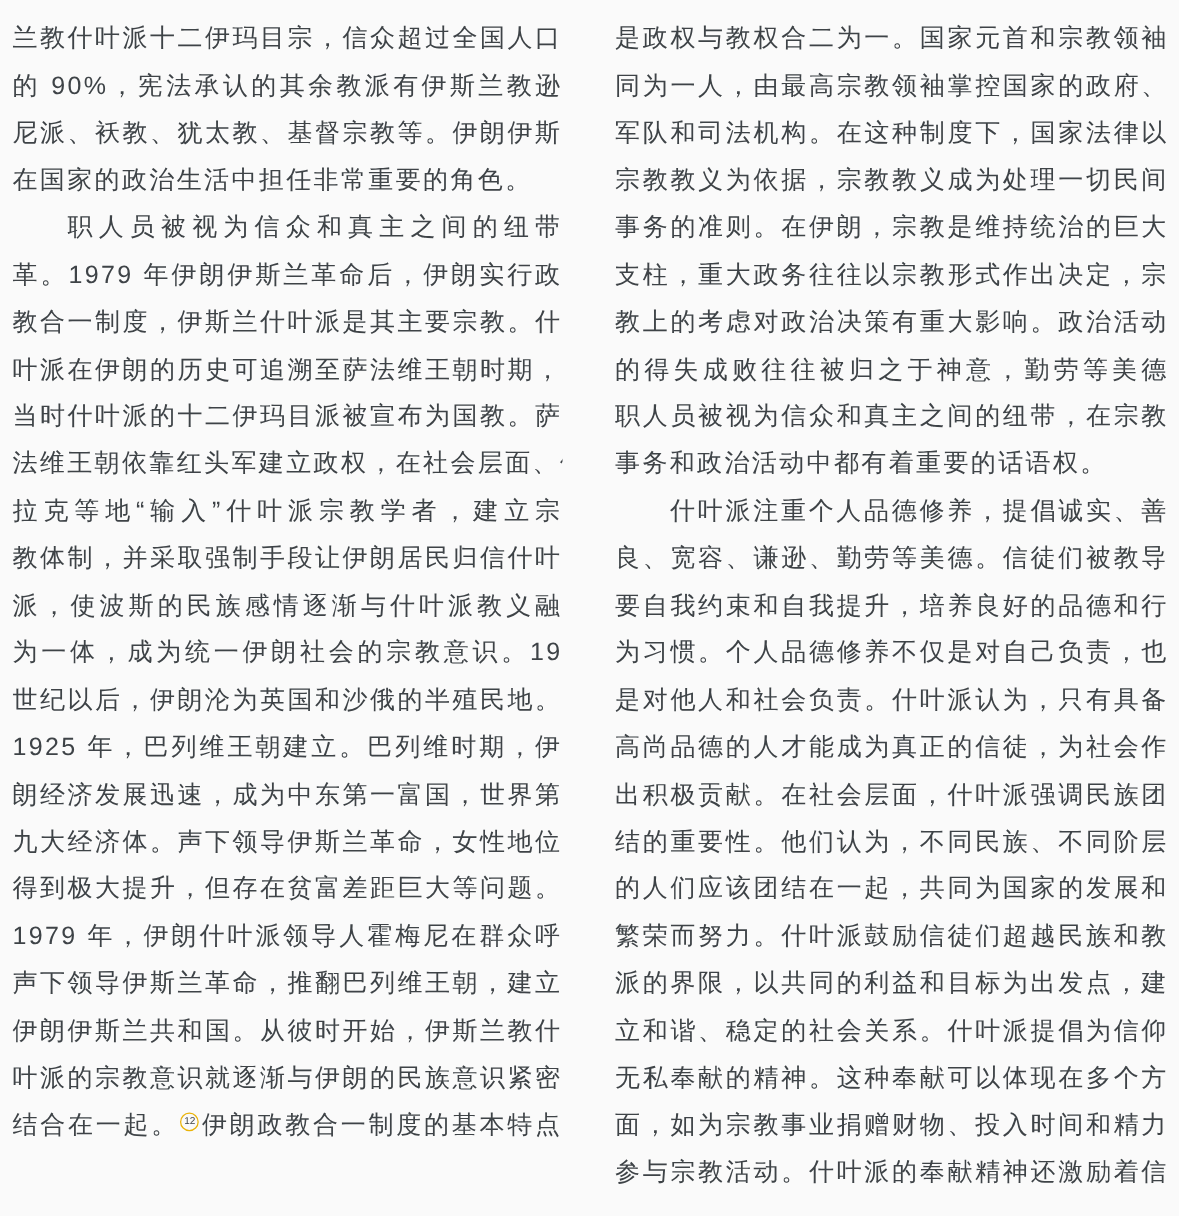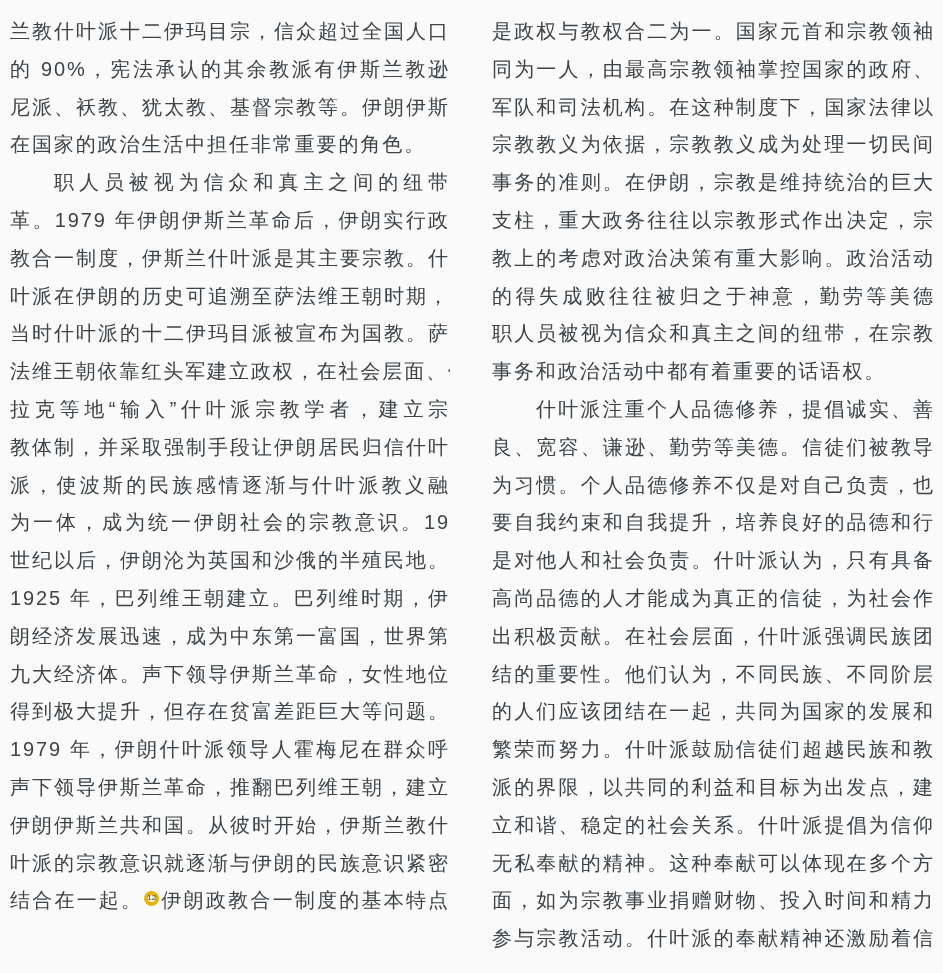--- a/index.html
+++ b/index.html
@@ -44,21 +44,21 @@
   .line.indent {
     text-indent: 44px;
   }
   .fn-mark {
     display: inline-flex;
     align-items: center;
     justify-content: center;
     box-sizing: border-box;
     width: 15px;
     height: 15px;
-    border: 4px solid #eab308;
+    border: 1px solid #eab308;
     border-radius: 50%;
     font-size: 8px;
     letter-spacing: 0;
     line-height: 1;
     position: relative;
     top: -7px;
     margin: 0 2px 0 1px;
     text-indent: 0;
   }
 </style>
@@ -98,22 +98,22 @@
       <div class="line">军队和司法机构。在这种制度下，国家法律以</div>
       <div class="line">宗教教义为依据，宗教教义成为处理一切民间</div>
       <div class="line">事务的准则。在伊朗，宗教是维持统治的巨大</div>
       <div class="line">支柱，重大政务往往以宗教形式作出决定，宗</div>
       <div class="line">教上的考虑对政治决策有重大影响。政治活动</div>
       <div class="line">的得失成败往往被归之于神意，勤劳等美德</div>
       <div class="line">职人员被视为信众和真主之间的纽带，在宗教</div>
       <div class="line end">事务和政治活动中都有着重要的话语权。</div>
       <div class="line indent">什叶派注重个人品德修养，提倡诚实、善</div>
       <div class="line">良、宽容、谦逊、勤劳等美德。信徒们被教导</div>
+      <div class="line">要自我约束和自我提升，培养良好的品德和行</div>
       <div class="line">为习惯。个人品德修养不仅是对自己负责，也</div>
-      <div class="line">要自我约束和自我提升，培养良好的品德和行</div>
       <div class="line">是对他人和社会负责。什叶派认为，只有具备</div>
       <div class="line">高尚品德的人才能成为真正的信徒，为社会作</div>
       <div class="line">出积极贡献。在社会层面，什叶派强调民族团</div>
       <div class="line">结的重要性。他们认为，不同民族、不同阶层</div>
       <div class="line">的人们应该团结在一起，共同为国家的发展和</div>
       <div class="line">繁荣而努力。什叶派鼓励信徒们超越民族和教</div>
       <div class="line">派的界限，以共同的利益和目标为出发点，建</div>
       <div class="line">立和谐、稳定的社会关系。什叶派提倡为信仰</div>
       <div class="line">无私奉献的精神。这种奉献可以体现在多个方</div>
       <div class="line">面，如为宗教事业捐赠财物、投入时间和精力</div>

